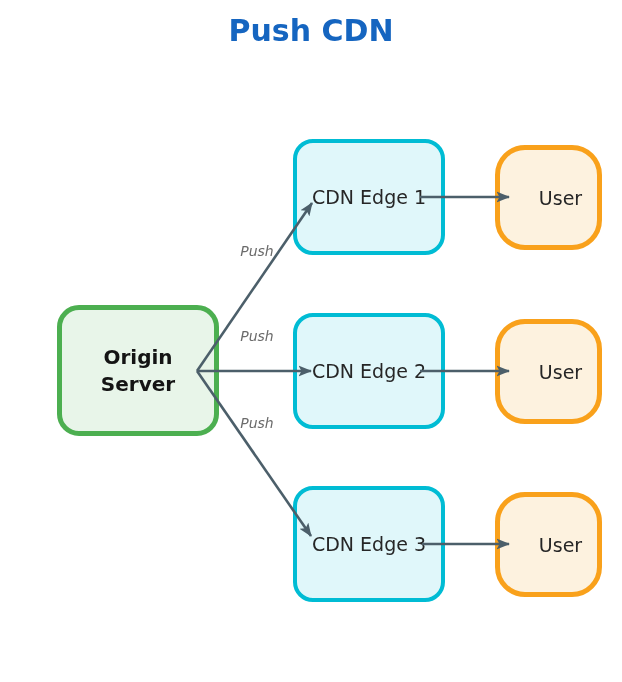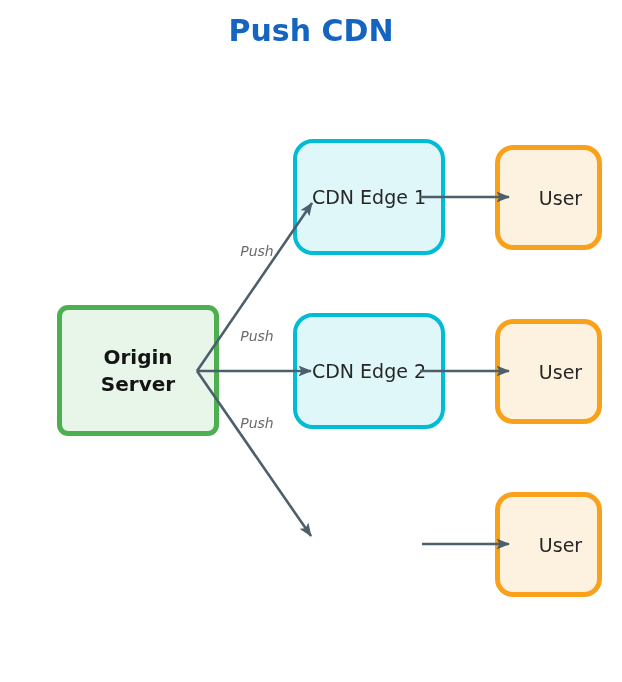--- a/index.html
+++ b/index.html
@@ -31,21 +31,21 @@
     align-items: center;
     justify-content: center;
     text-align: center;
   }
 
   .origin {
     left: 57px; top: 305px;
     width: 162px; height: 131px;
     background: var(--origin-fill);
     border: 5px solid var(--origin-border);
-    border-radius: 11px;
+    border-radius: 22px;
   }
   .origin-label {
     font-size: 20px;
     line-height: 27px;
     font-weight: bold;
     color: #141414;
     white-space: pre-line;
   }
 
   .edge {
@@ -57,21 +57,21 @@
   }
   .edge1 { top: 139px; }
   .edge2 { top: 313px; }
   .edge3 { top: 486px; }
 
   .user {
     left: 495px;
     width: 107px; height: 105px;
     background: var(--user-fill);
     border: 5px solid var(--user-border);
-    border-radius: 18px;
+    border-radius: 30px;
     padding-left: 24px;
   }
   .user1 { top: 145px; }
   .user2 { top: 319px; }
   .user3 { top: 492px; }
 
   .node-label {
     font-size: 19px;
     color: var(--node-text);
   }
@@ -114,20 +114,23 @@
     <span class="origin-label">Origin
 Server</span>
   </div>
 
   <div class="node edge edge1">
     <span class="node-label">CDN Edge 1</span>
   </div>
   <div class="node edge edge2">
     <span class="node-label">CDN Edge 2</span>
   </div>
+  <div class="node edge edge3">
+    <span class="node-label">CDN Edge 3</span>
+  </div>
 
   <div class="node user user1">
     <span class="node-label">User</span>
   </div>
   <div class="node user user2">
     <span class="node-label">User</span>
   </div>
   <div class="node user user3">
     <span class="node-label">User</span>
   </div>

